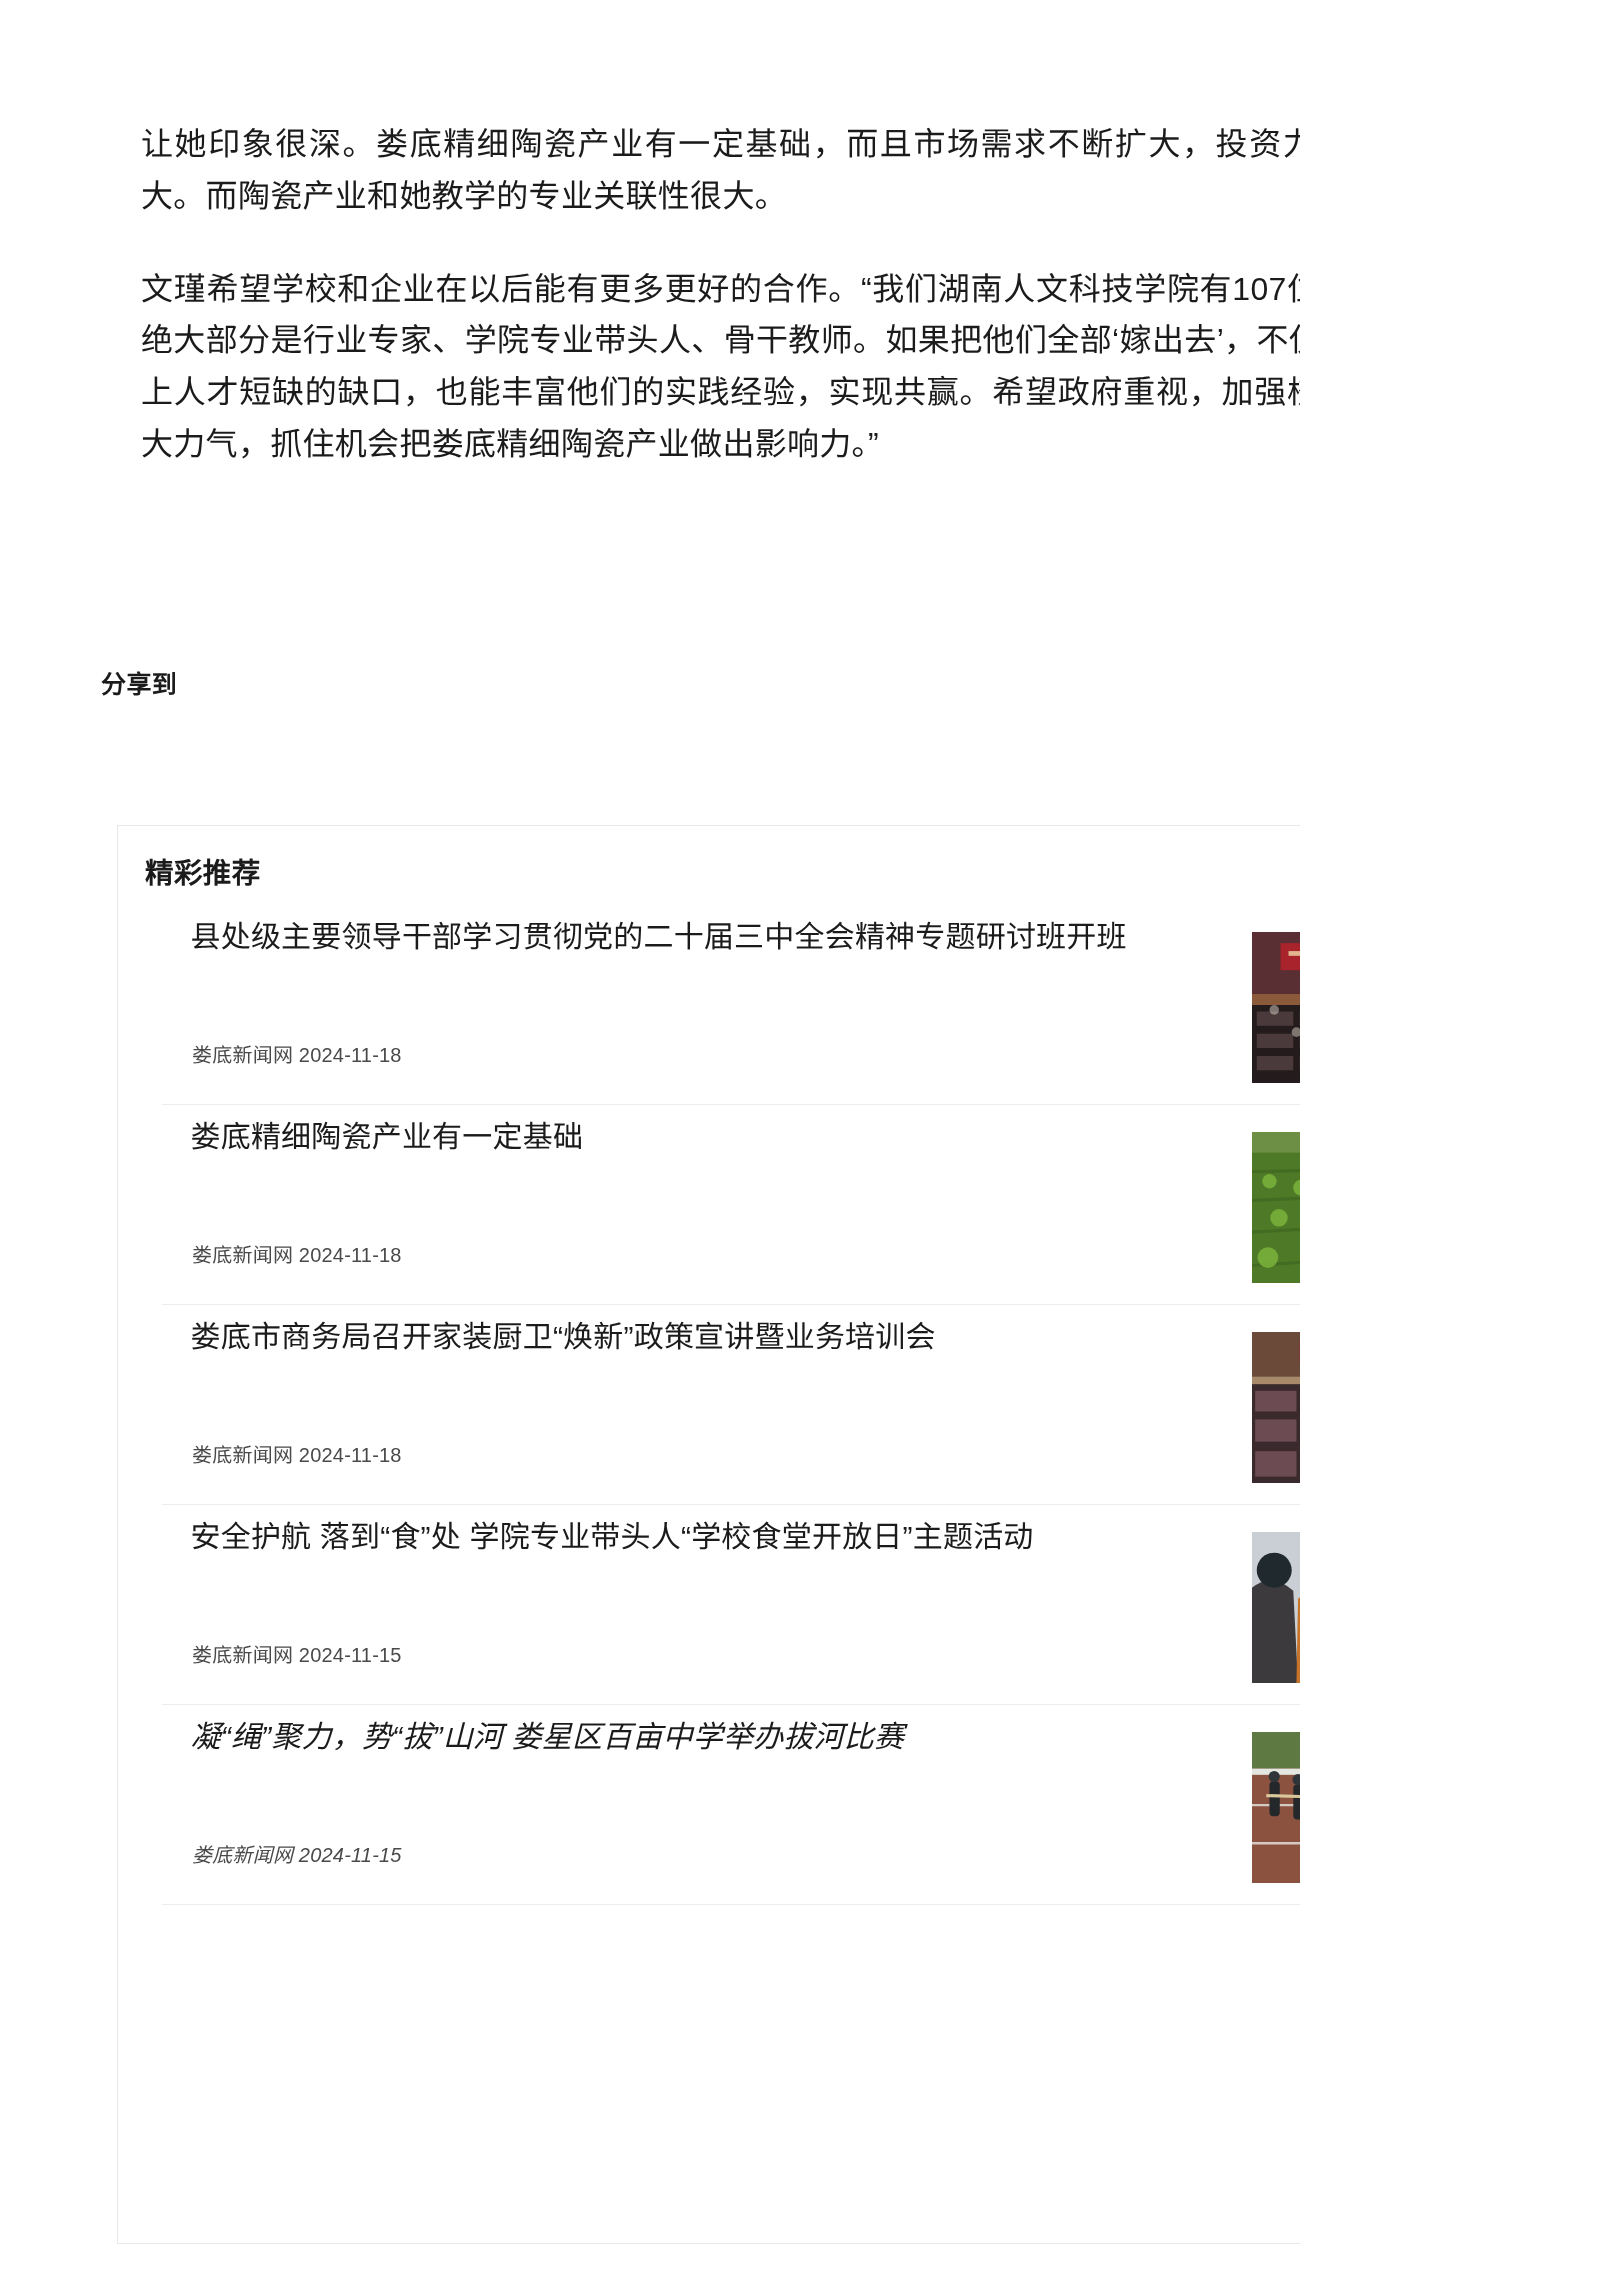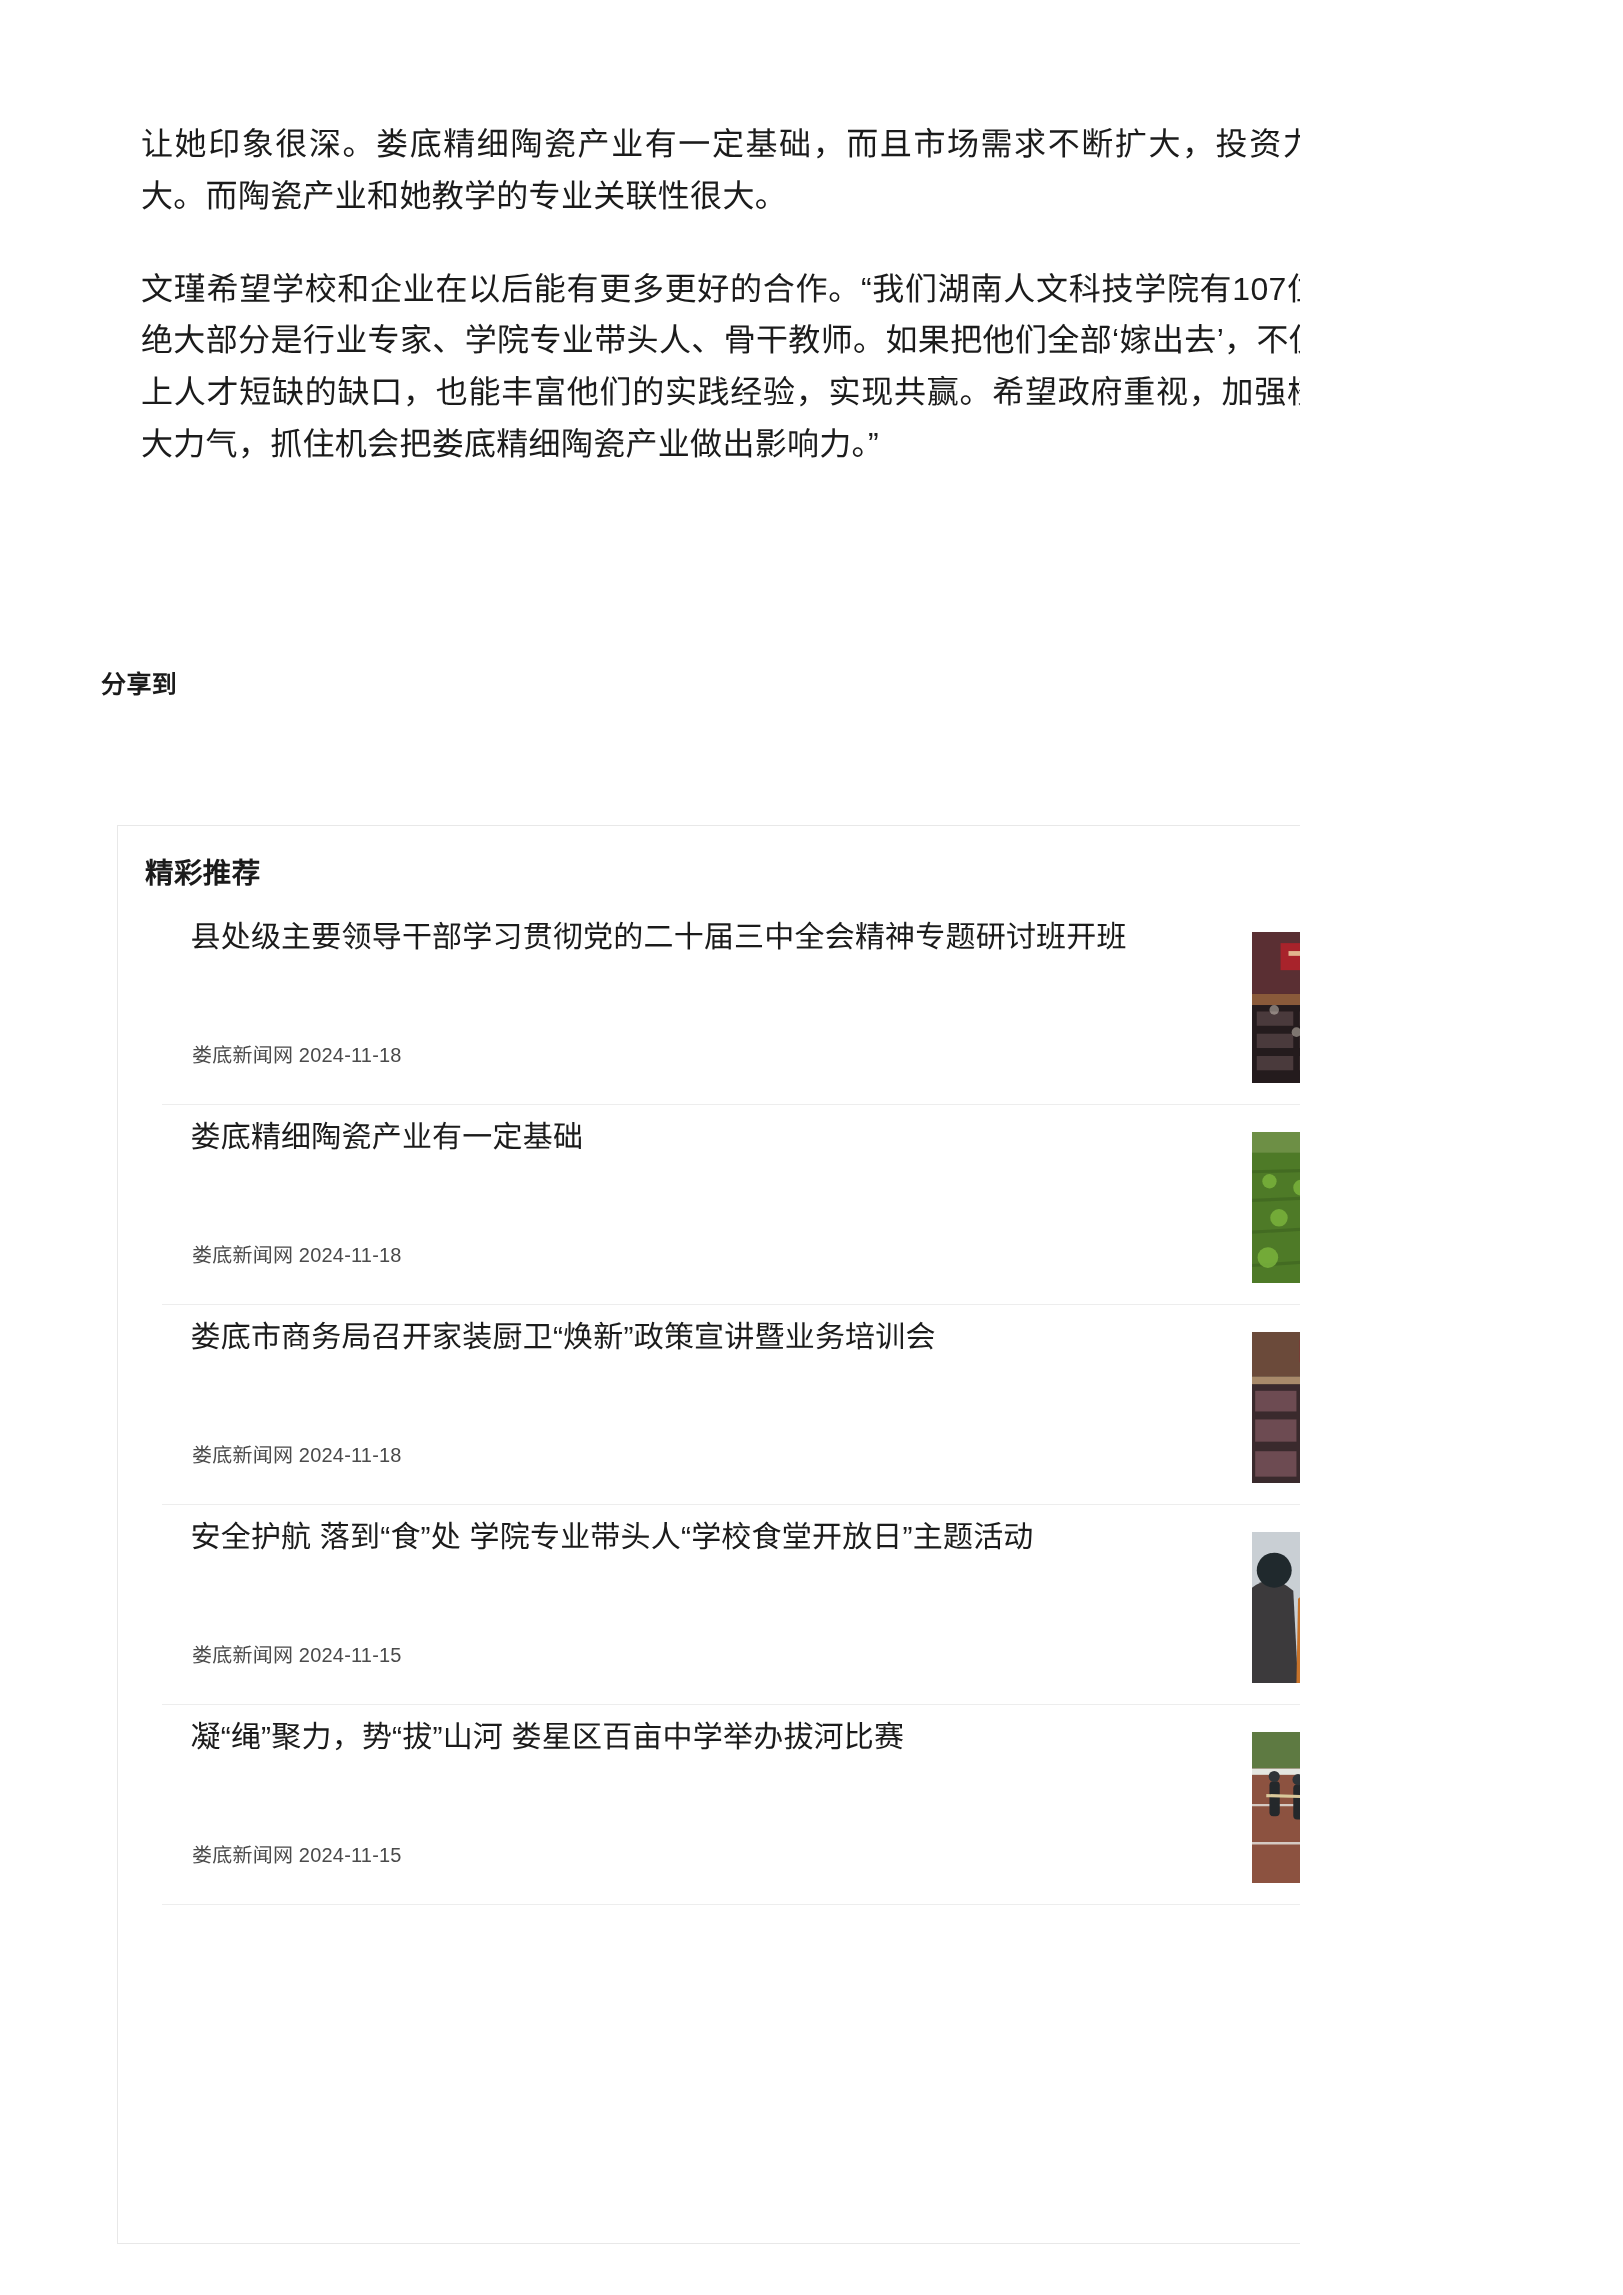--- a/index.html
+++ b/index.html
@@ -269,21 +269,21 @@
             <circle cx="28" cy="48" r="22" fill="#20292d"></circle>
             <path d="M56 190 L58 84 Q86 62 112 92 L118 190 Z" fill="#c8732a"></path>
             <circle cx="86" cy="58" r="22" fill="#2b2326"></circle>
             <path d="M116 190 L120 96 Q144 78 166 104 L170 190 Z" fill="#5b6a72"></path>
             <circle cx="142" cy="74" r="19" fill="#e0b79a"></circle>
             <rect x="176" y="128" width="76" height="62" fill="#9aa4ab"></rect>
           </svg>
         </div>
       </div>
 
-      <div class="rec-item" style="border-bottom:1.6px solid #ededed;">
+      <div class="rec-item" style="border-bottom:1.6px solid #ededed;font-style:italic;">
         <div class="rec-text">
           <div class="rec-headline">凝“绳”聚力，势“拔”山河 娄星区百亩中学举办拔河比赛</div>
           <div class="rec-meta"><span>娄底新闻网</span> <span>2024-11-15</span></div>
         </div>
         <div class="rec-thumb">
           <svg viewBox="0 0 252 190" preserveAspectRatio="none">
             <rect x="0" y="0" width="252" height="190" fill="#7b4a3c"></rect>
             <rect x="0" y="0" width="252" height="46" fill="#5e7a42"></rect>
             <rect x="0" y="46" width="252" height="8" fill="#e4e6e0"></rect>
             <rect x="0" y="54" width="252" height="136" fill="#8c5240"></rect>

